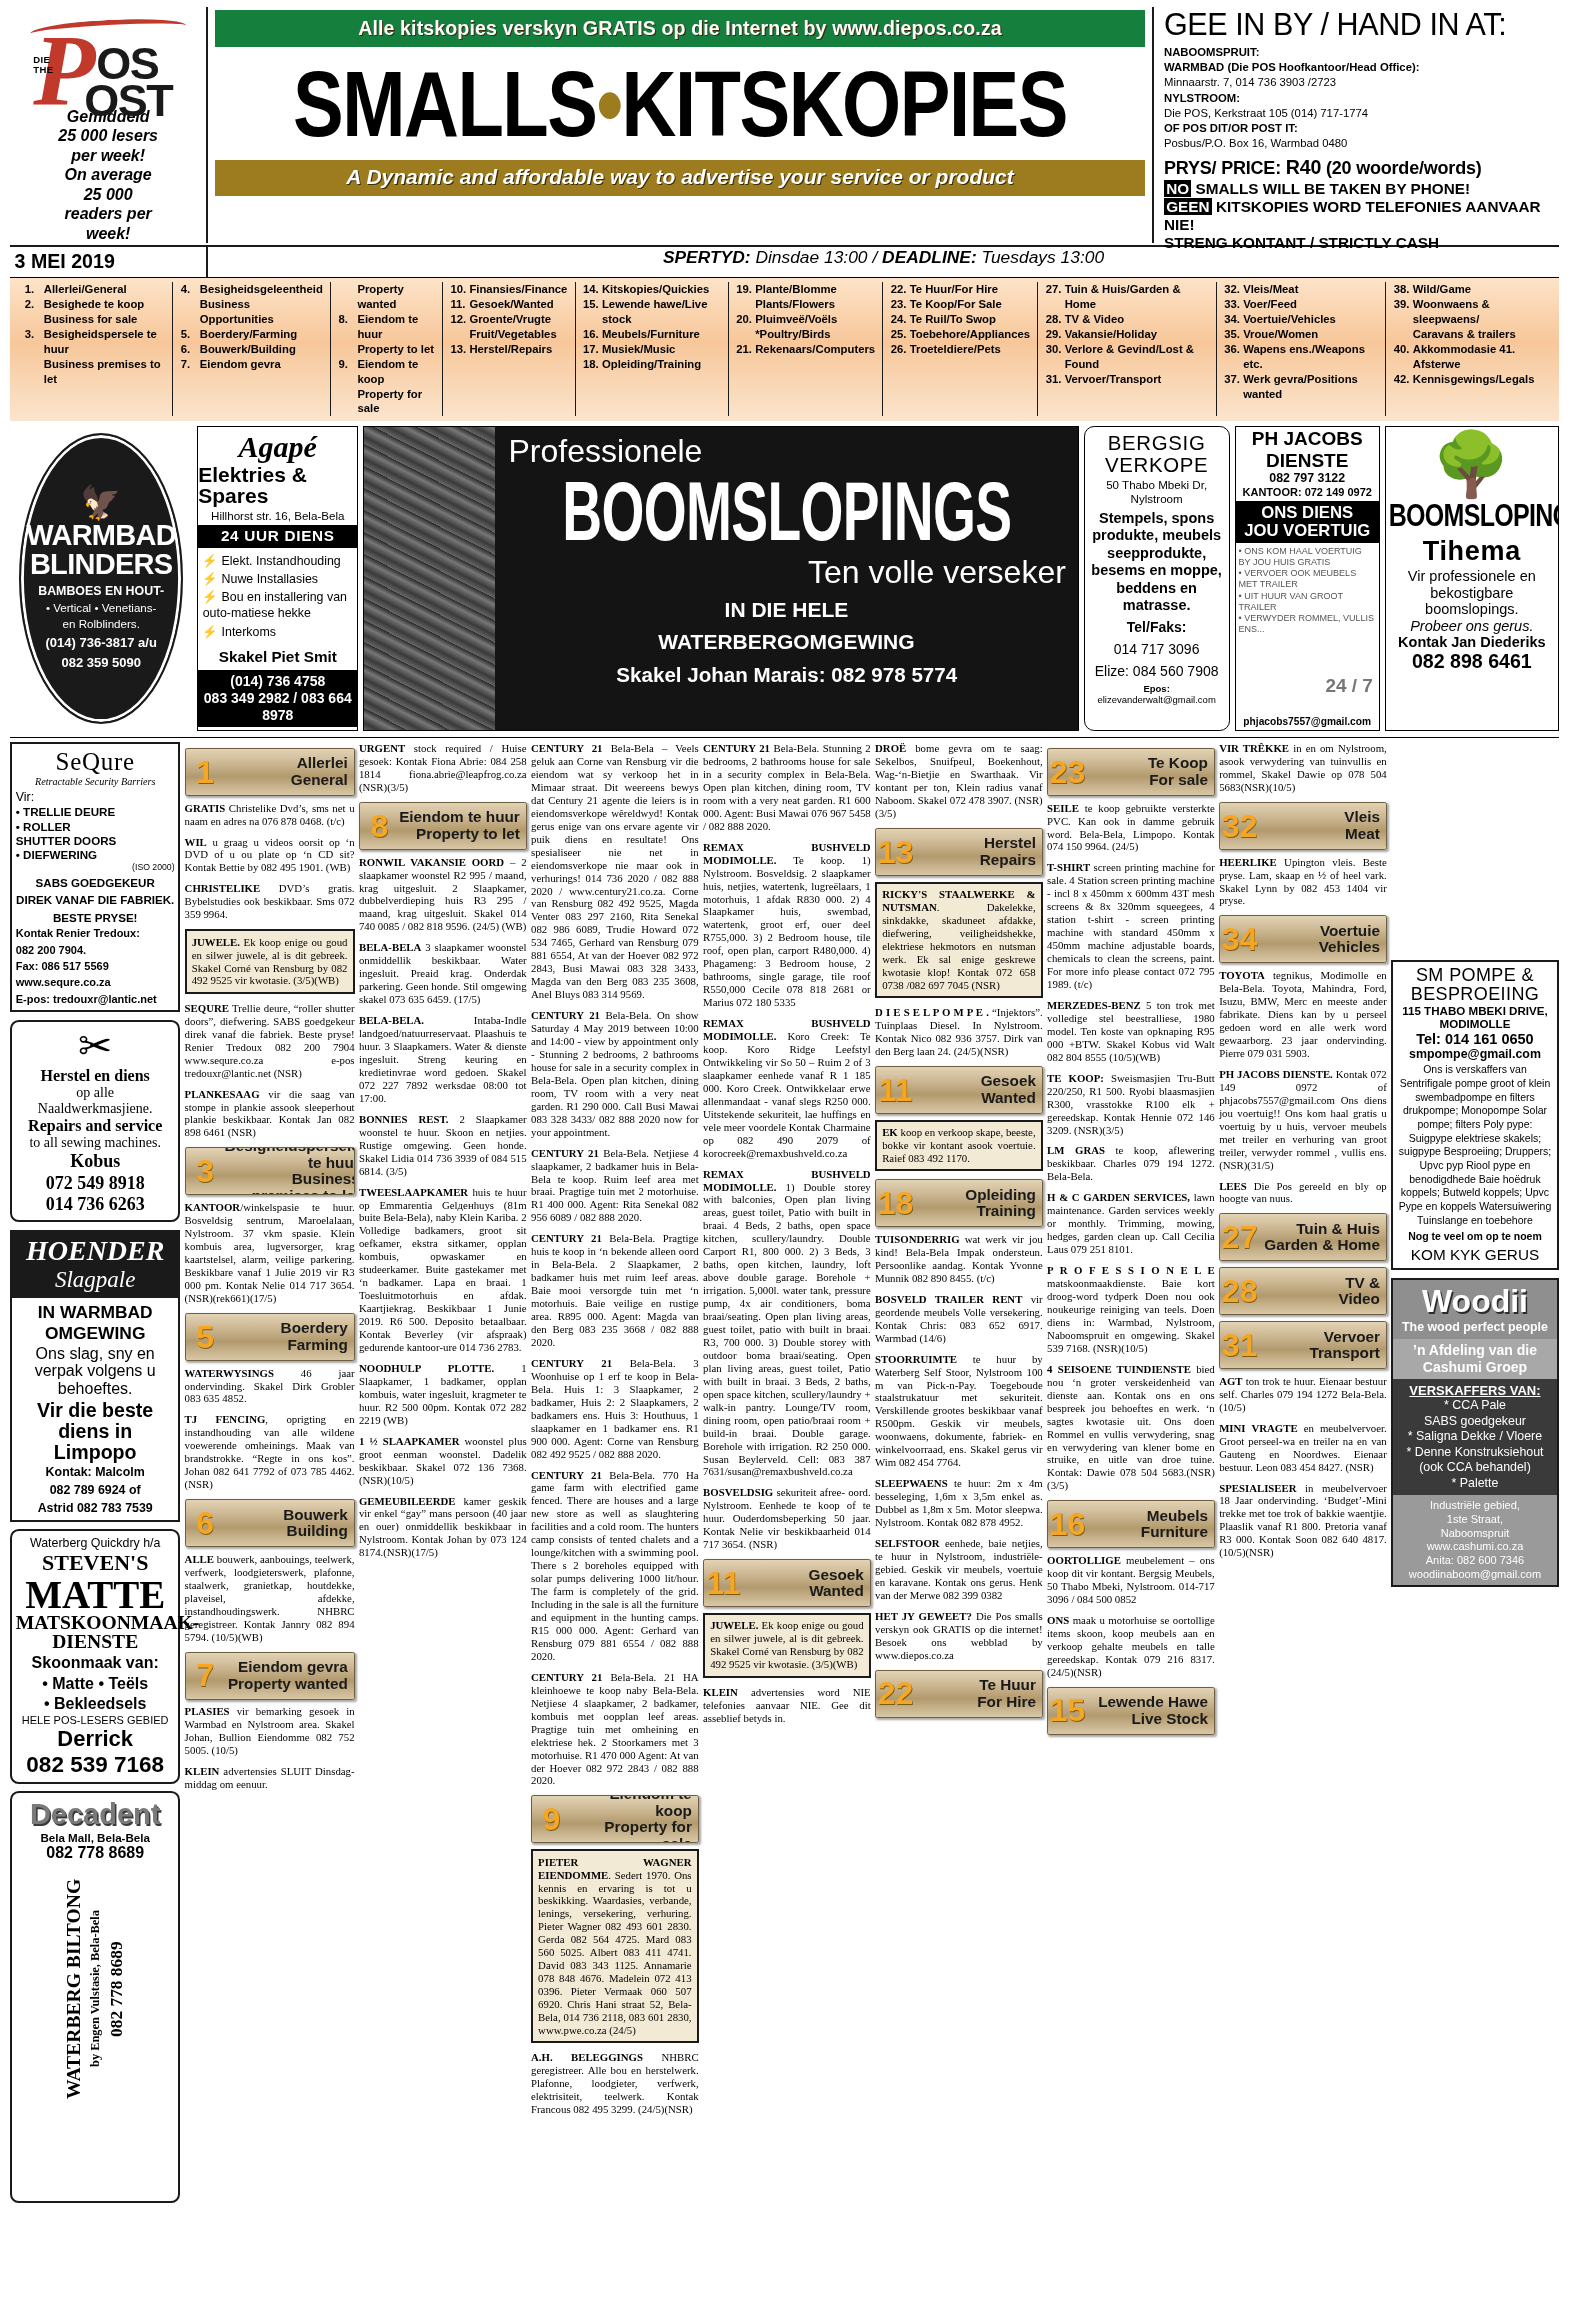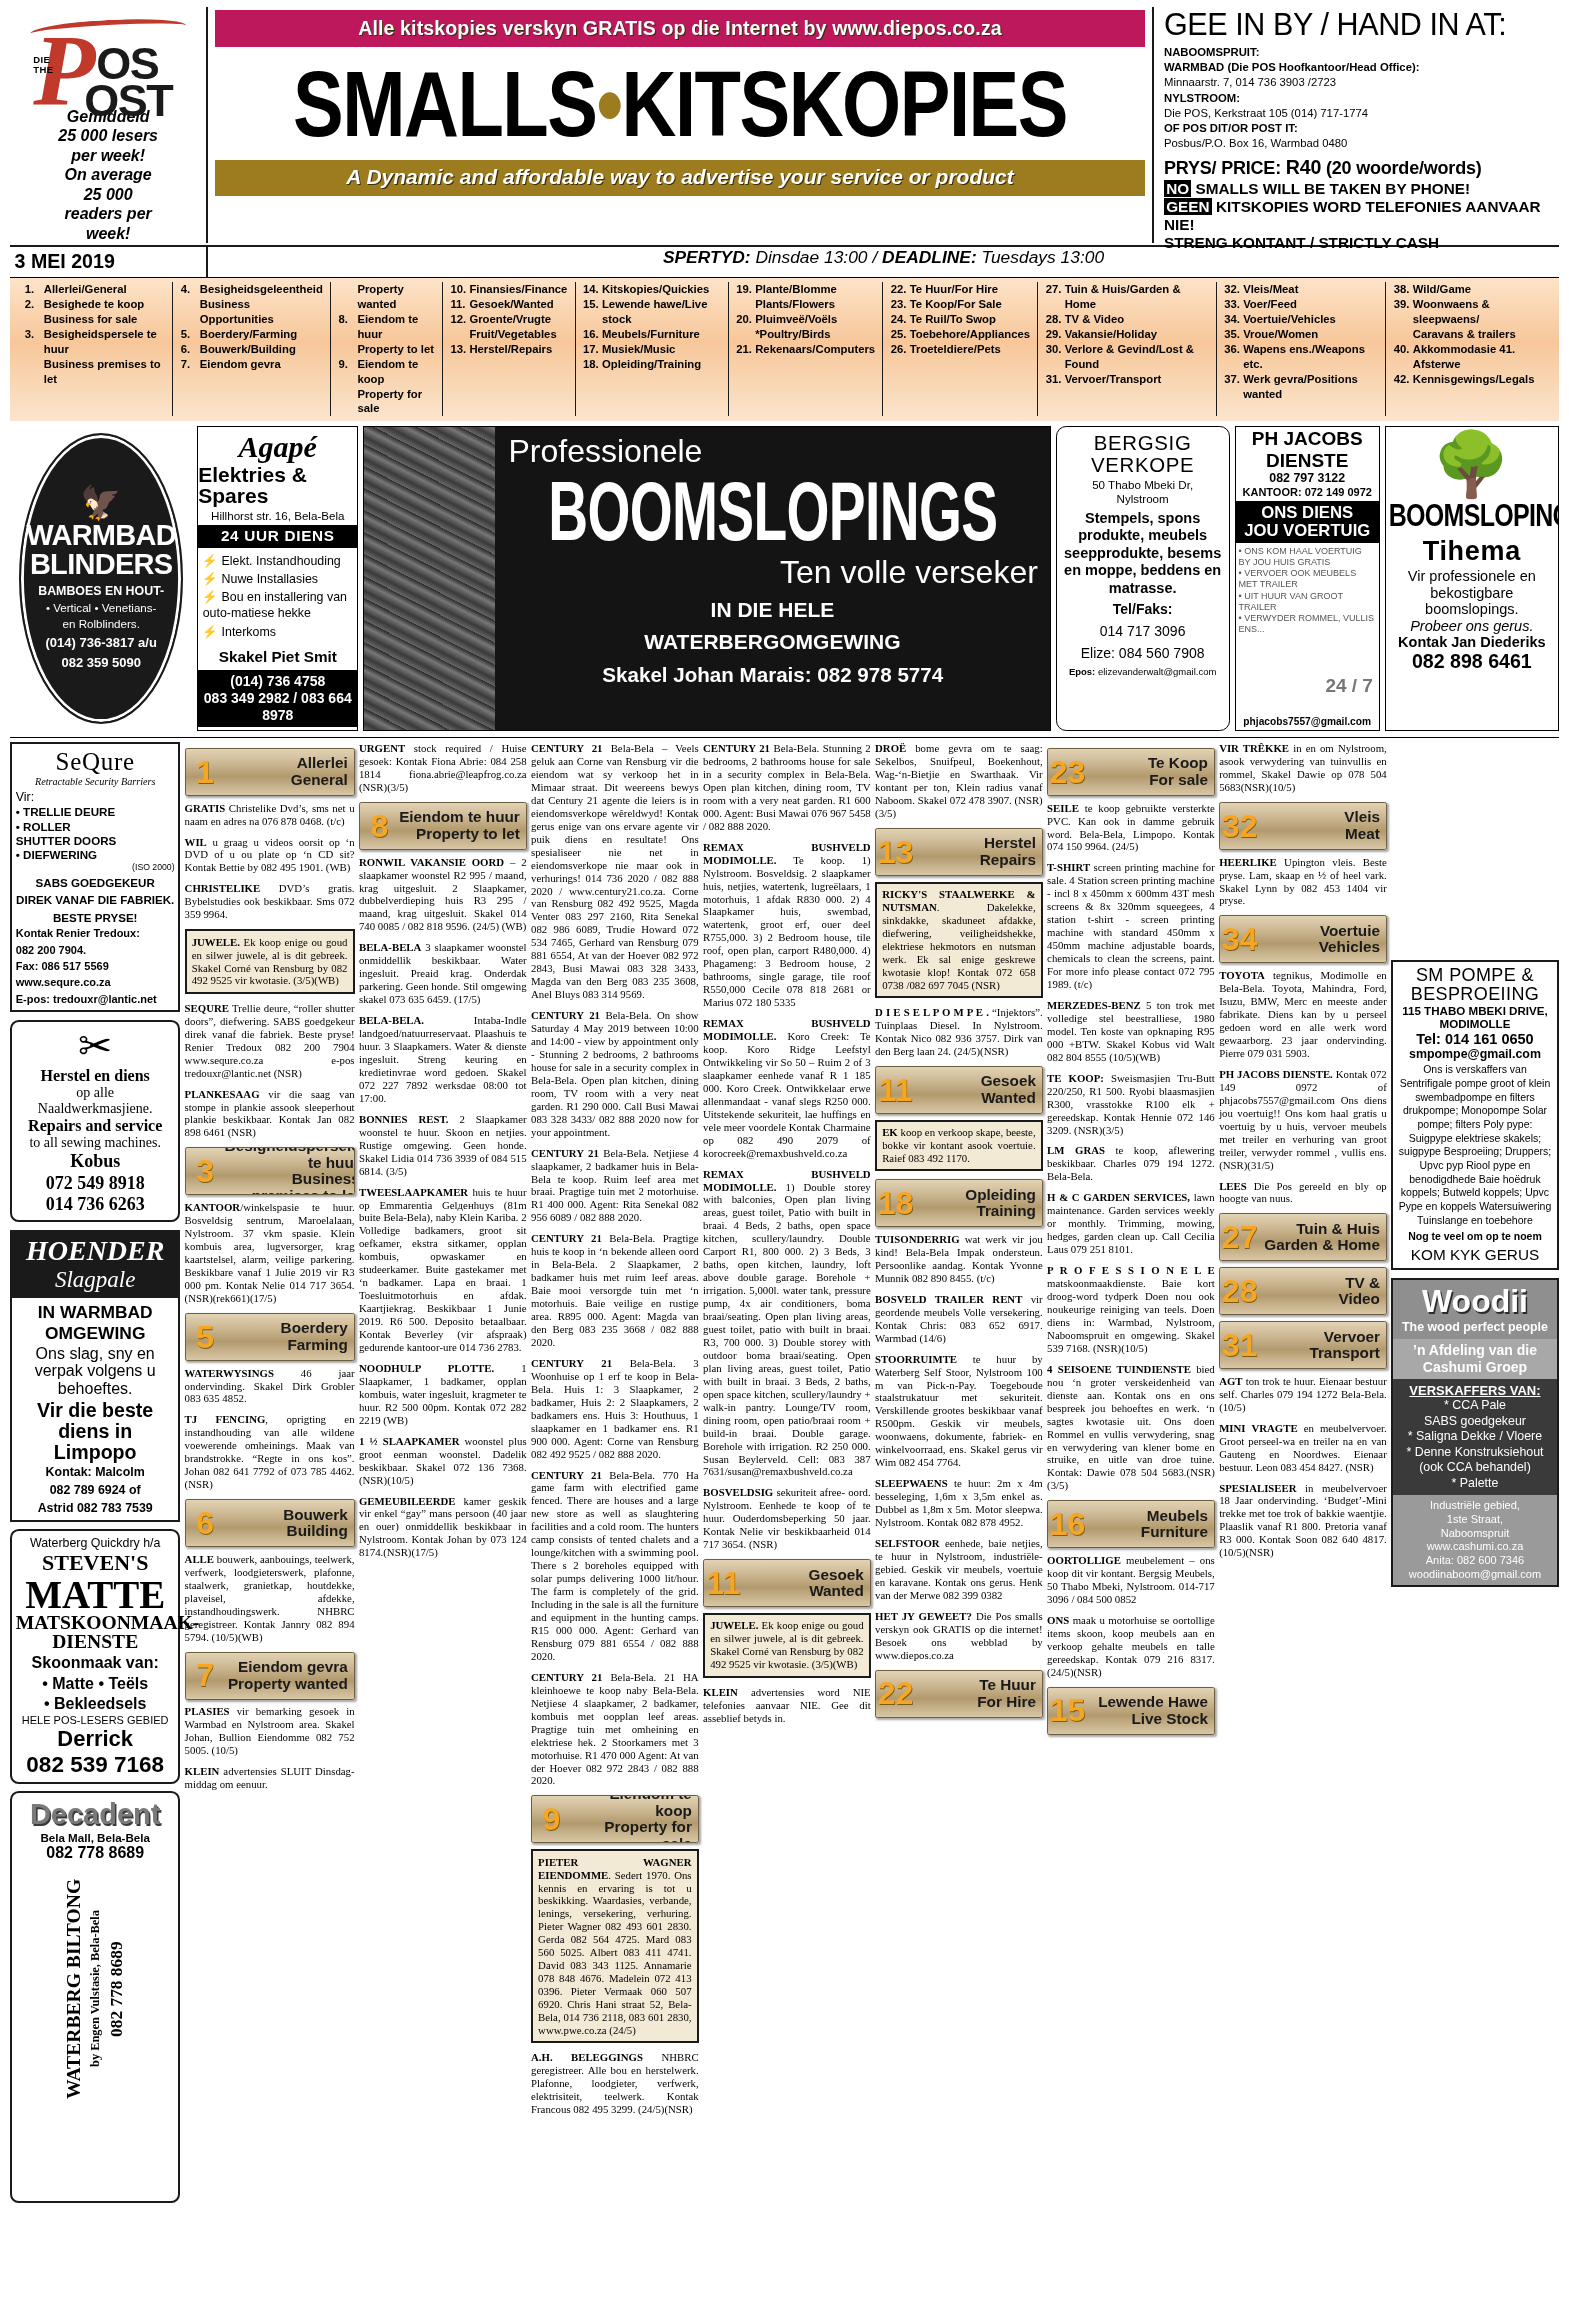--- a/index.html
+++ b/index.html
@@ -42,21 +42,21 @@
     position: absolute; left: 67px; top: 65px; font-size: 45px; font-weight: bold;
     font-family: "Liberation Sans", sans-serif; letter-spacing: -1.5px; color: #1a1a1a;
   }
   .logo-tag {
     font-family: "Liberation Sans", sans-serif; font-weight: bold; font-style: italic;
     font-size: 16px; text-align: center; line-height: 1.22; margin-top: 2.9px;
   }
 
   .center-col { flex: 1; display: flex; flex-direction: column; padding: 2.9px 7.3px 0 7.3px; }
   .gold-bar {
-    background: #be185d; color: #fff; text-align: center;
+    background: #15803d; color: #fff; text-align: center;
     font-family: "Liberation Sans", sans-serif; font-weight: bold; font-size: 19.6px;
     padding: 6.5px 0 7.3px 0; letter-spacing: 0.1px;
     text-shadow: 1.1px 1.1px 0 #3a2e08;
   }
   .smalls-title {
     text-align: center; font-family: "Liberation Sans", sans-serif; font-weight: bold;
     font-size: 76px; letter-spacing: -1.5px; line-height: 1.08; margin: 7.3px 0 2.9px 0;
     transform: scaleY(1.22); transform-origin: center top; white-space: nowrap;
   }
   .smalls-title .dot { color: #9c7c1e; }
@@ -144,21 +144,21 @@
   }
   .boom-black { flex: 1; background: #141414; color: #fff; padding: 5.8px 7.3px 4.4px 7.3px;
     font-family: "Liberation Sans", sans-serif; text-align: center; }
   .boom-1 { font-size: 32px; text-align: left; padding-left: 5.8px; }
   .boom-2 { font-size: 60px; font-weight: bold; line-height: 0.95;
     transform: scaleY(1.4) scaleX(0.92); transform-origin: center; margin: 13px 0 14.5px; letter-spacing:-0.7px;}
   .boom-3 { font-size: 32px; text-align: right; padding-right: 4.4px;}
   .boom-4 { font-size: 21px; font-weight: bold; margin-top: 5.8px; line-height: 1.25;}
   .boom-5 { font-size: 19.6px; font-weight: bold; margin-top: 8.7px; transform: scaleX(1.05);}
 
-  .bergsig-ad { width: 174px; border-radius: 10.2px; text-align:center;
+  .bergsig-ad { width: 146px; border-radius: 10.2px; text-align:center;
     font-family: "Liberation Sans", sans-serif; padding: 5.1px 2.9px; }
   .bergsig-name { font-size: 20.4px; letter-spacing: 0.7px; line-height: 1.1; }
   .bergsig-addr { font-size: 11.6px; line-height: 1.15; margin-top: 1.5px;}
   .bergsig-body { font-size: 14.5px; font-weight: bold; margin-top: 5.1px; line-height: 1.2; }
   .bergsig-tel { font-size: 14px; font-weight: bold; margin-top: 4.4px; line-height:1.25;}
   .bergsig-tel span { font-weight: normal; }
   .bergsig-mail { font-size: 9.5px; margin-top: 2.9px; }
   .bergsig-mail b { font-weight: bold; }
 
   .phj-ad { width: 145px; text-align: center; font-family: "Liberation Sans", sans-serif; }

